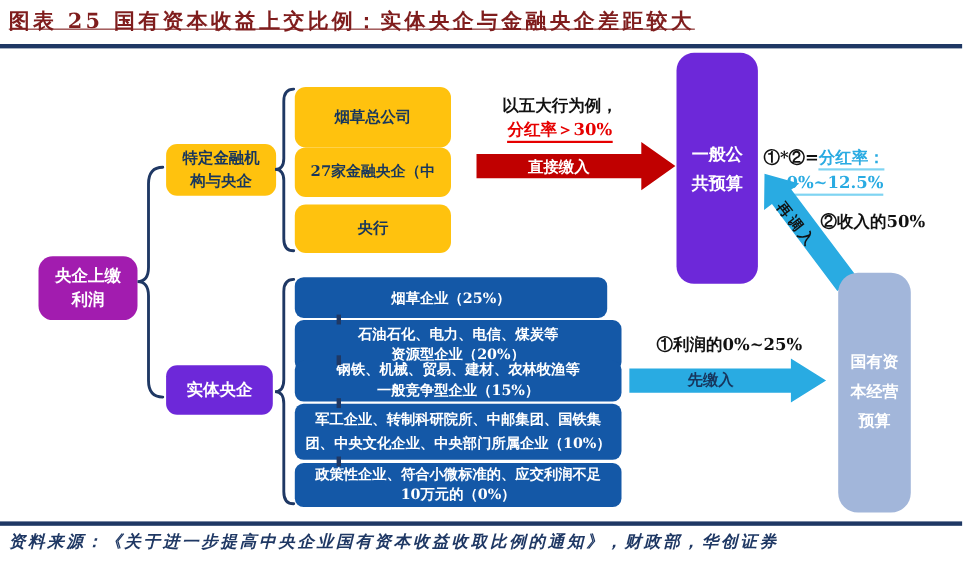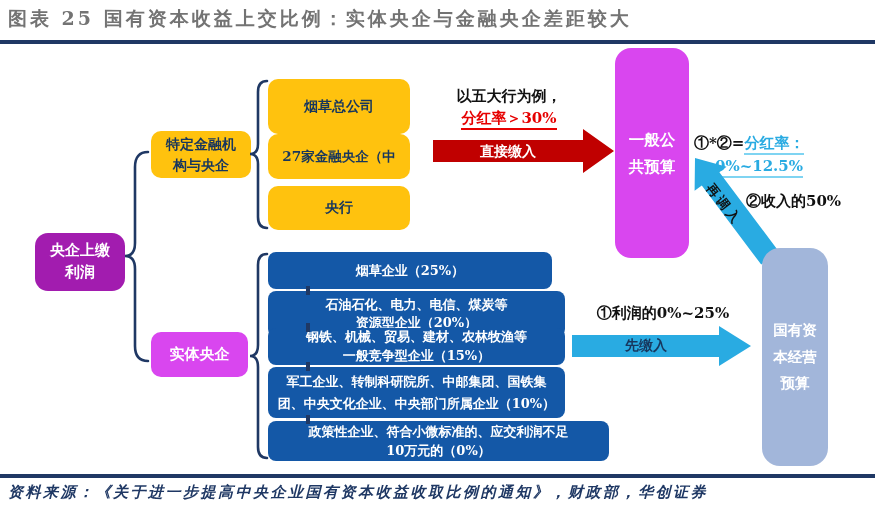--- a/index.html
+++ b/index.html
@@ -1,29 +1,29 @@
 <!DOCTYPE html>
 <html><head>
 <meta charset="utf-8">
 <style>
   html,body{margin:0;padding:0;background:#fff;}
   body{font-family:"DejaVu Sans","Liberation Sans",sans-serif;}
   .stage{position:relative;width:875px;height:519px;background:#fff;overflow:hidden;
          font-family:"DejaVu Serif","Liberation Serif",serif;}
   .title{position:absolute;left:8px;top:6px;width:860px;
-         font-size:19px;font-weight:700;color:#737373;letter-spacing:3px;white-space:nowrap;}
+         font-size:19px;font-weight:700;color:#7f1d1d;letter-spacing:3px;white-space:nowrap;text-decoration:underline;}
   .rule{position:absolute;left:0;width:875px;height:4px;background:#1F3864;}
   .rule.top{top:40px;} .rule.bottom{top:474px;}
   .source{position:absolute;left:8px;top:483px;width:860px;font-size:15px;font-style:italic;
           font-weight:600;color:#1F3864;letter-spacing:2.5px;white-space:nowrap;}
   .box{position:absolute;box-sizing:border-box;display:flex;flex-direction:column;
        align-items:center;justify-content:center;text-align:center;font-weight:700;}
   .navy{background:#a21caf;color:#fff;}
   .yellowbox{background:#FFC20E;color:#17365D;}
-  .redbox{background:#d946ef;color:#fff;}
+  .redbox{background:#6d28d9;color:#fff;}
   .bluebox{background:#1458A7;color:#fff;}
   .steelbox{background:#A2B6DA;color:#fff;}
   .brace{position:absolute;}
   .brace path{stroke:#1F3864;stroke-width:2.6;fill:none;stroke-linecap:round;}
   .tick{position:absolute;left:306px;width:4px;height:9px;background:#1F3864;}
   .arrow{position:absolute;}
   .arrow-label{position:absolute;font-weight:700;text-align:center;}
   .note{position:absolute;font-weight:700;color:#111111;text-align:center;}
   .red-ul{color:#E60000;border-bottom:2px solid #E60000;padding-bottom:1px;}
   .cyan-ul{color:#29ABE2;border-bottom:2px solid #7FD4F2;padding-bottom:1px;}
@@ -81,21 +81,21 @@
     <span class="line">资源型企业（20%）</span>
   </div>
   <div class="box bluebox" style="left:268px;top:328px;width:297px;height:37px;border-radius:8px;font-size:13px;line-height:1.45;">
     <span class="line">钢铁、机械、贸易、建材、农林牧渔等</span>
     <span class="line">一般竞争型企业（15%）</span>
   </div>
   <div class="box bluebox" style="left:268px;top:367px;width:297px;height:51px;border-radius:8px;font-size:13px;line-height:1.65;">
     <span class="line">军工企业、转制科研院所、中邮集团、国铁集</span>
     <span class="line">团、中央文化企业、中央部门所属企业（10%）</span>
   </div>
-  <div class="box bluebox" style="left:268px;top:421px;width:341px;height:40px;border-radius:8px;font-size:13px;line-height:1.5;">
+  <div class="box bluebox" style="left:268px;top:421px;width:297px;height:40px;border-radius:8px;font-size:13px;line-height:1.5;">
     <span class="line">政策性企业、符合小微标准的、应交利润不足</span>
     <span class="line">10万元的（0%）</span>
   </div>
 
   <div class="tick" style="top:286px;"></div>
   <div class="tick" style="top:323px;"></div>
   <div class="tick" style="top:362px;"></div>
   <div class="tick" style="top:415px;"></div>
 
   <div class="note" style="left:433px;top:86px;width:152px;font-size:15px;line-height:1.45;">

